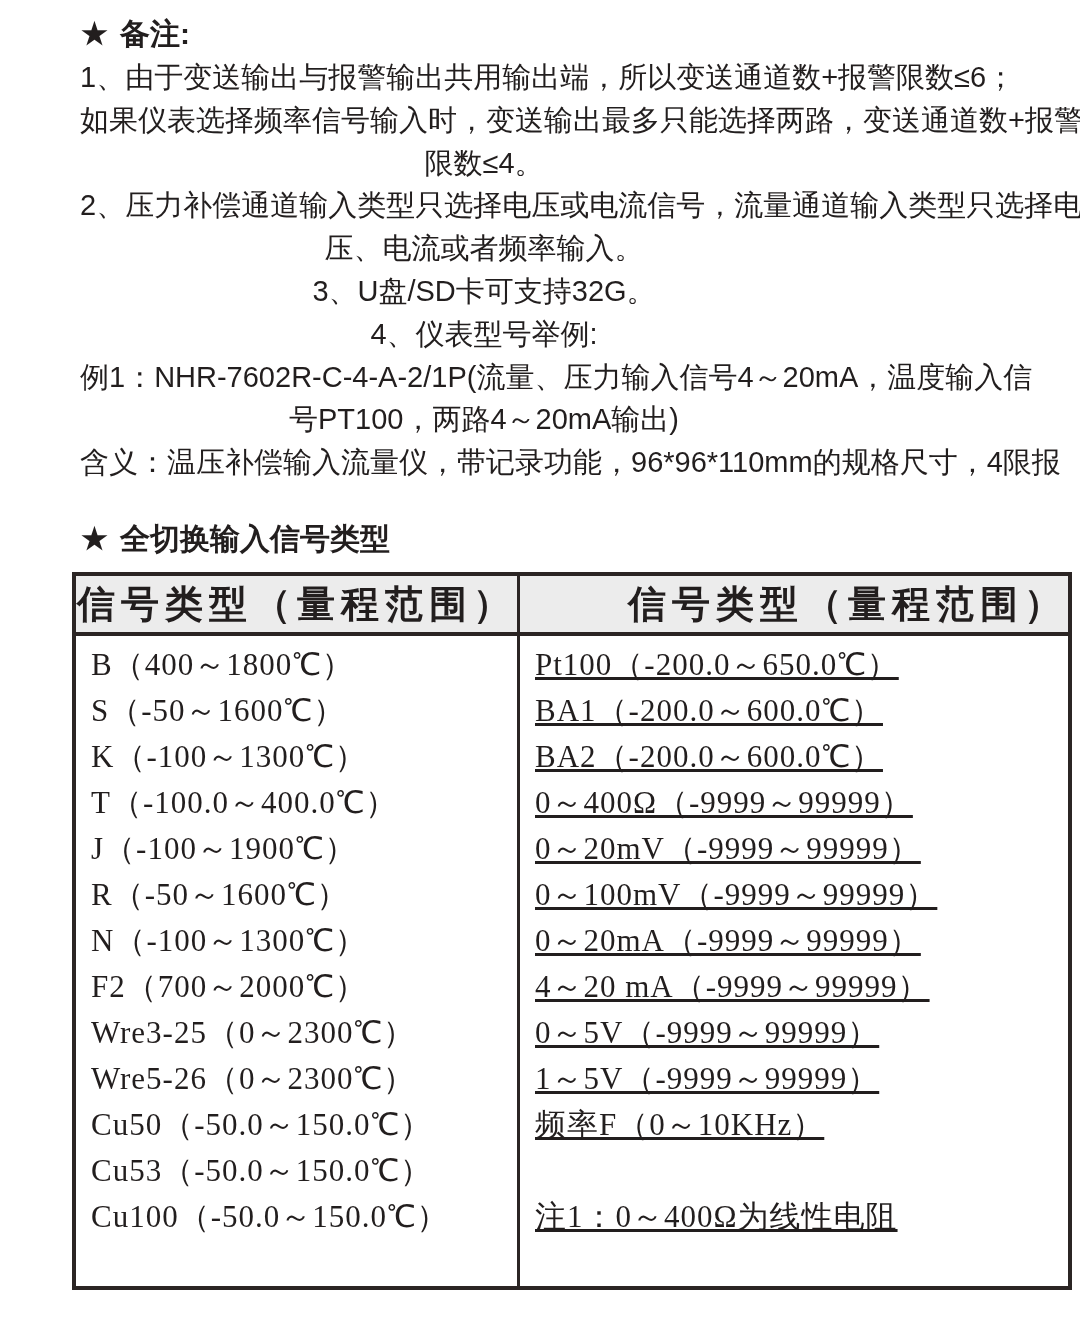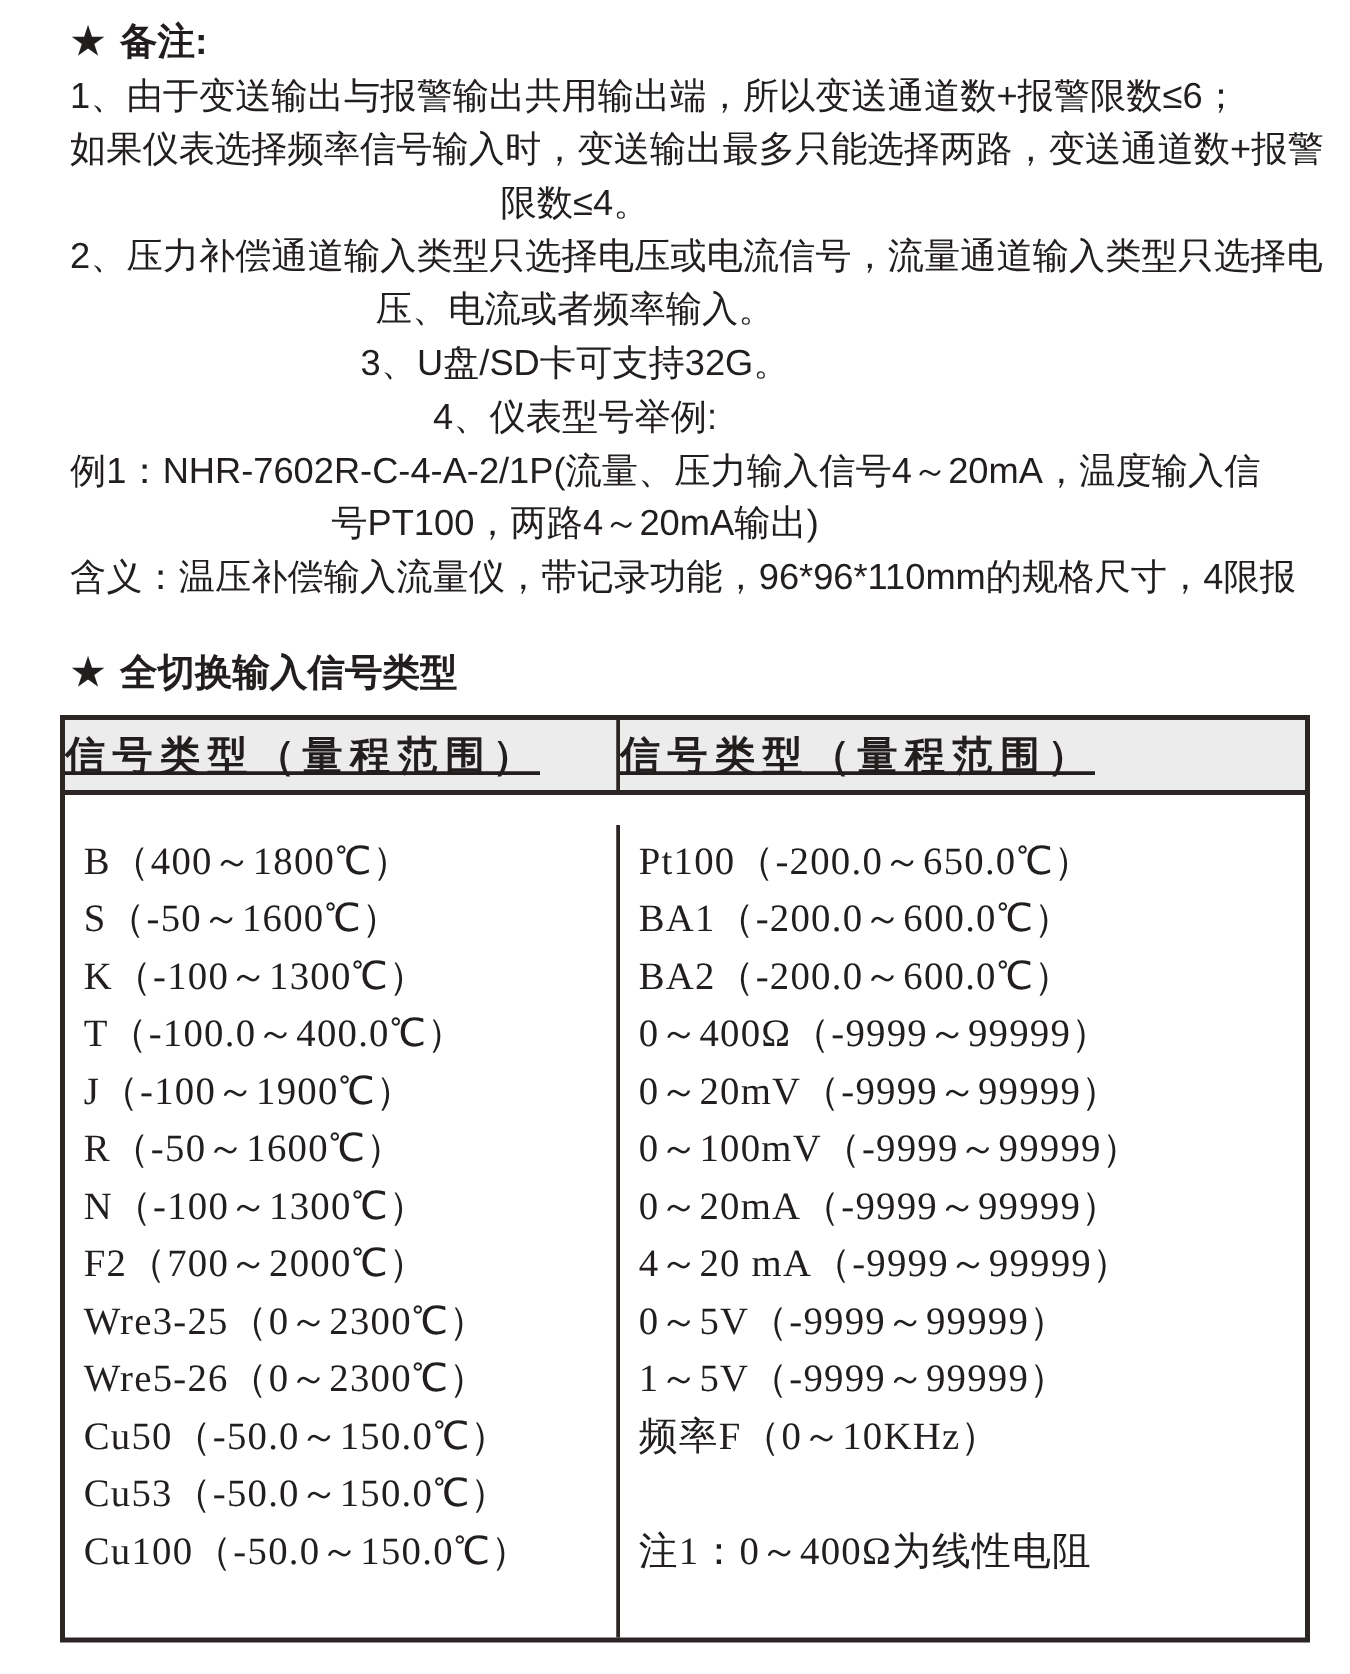--- a/index.html
+++ b/index.html
@@ -3,21 +3,21 @@
 <meta charset="utf-8">
 <style>
   html,body{margin:0;padding:0;}
   body{
     width:1080px;height:1339px;
     background:var(--page-bg,#ffffff);
     overflow:hidden;
     font-family:"Liberation Sans",sans-serif;
     color:var(--text,#221e1e);
   }
-  .page{position:relative;width:864px;height:1339px;}
+  .page{position:relative;width:864px;height:1339px;padding-left:24px;}
 
   
   .sec-head{
     padding-left:57px;
     font-size:30px;
     font-weight:600;
     line-height:44px;
     white-space:nowrap;
   }
   .sec-head.first{padding-top:12px;}
@@ -45,40 +45,38 @@
   }
   .thead{
     display:grid;
     grid-template-columns:441px 1fr;
     background:var(--header-bg,#ececec);
     border-bottom:4px solid var(--table-border,#2b2524);
   }
   .th{
     height:56px;
     line-height:56px;
-    text-align:left;
-    font-size:32px;
+    text-align:right;
+    font-size:38px;
     font-weight:bold;
     letter-spacing:6px;
     white-space:nowrap;
     overflow:hidden;
-    text-decoration:underline;
   }
   .th + .th{border-left:3px solid var(--table-border,#2b2524);}
   .tbody{
     display:grid;
     grid-template-columns:441px 1fr;
   }
   .td{
     padding:6px 0 0 15px;
     min-height:650px;
     box-sizing:border-box;
-    margin-top:24px;
   }
-  .td + .td{border-left:3px solid var(--table-border,#2b2524);}
+  .td + .td{border-left:3px solid var(--table-border,#2b2524);text-decoration:underline;}
   .cell-line{
     height:46px;
     line-height:46px;
     font-size:31px;
     letter-spacing:1px;
     white-space:nowrap;
   }
 </style>
 </head>
 <body style="--page-bg: #ffffff; --text: #221e1e; --table-border: #2b2524; --header-bg: #ececec;">

